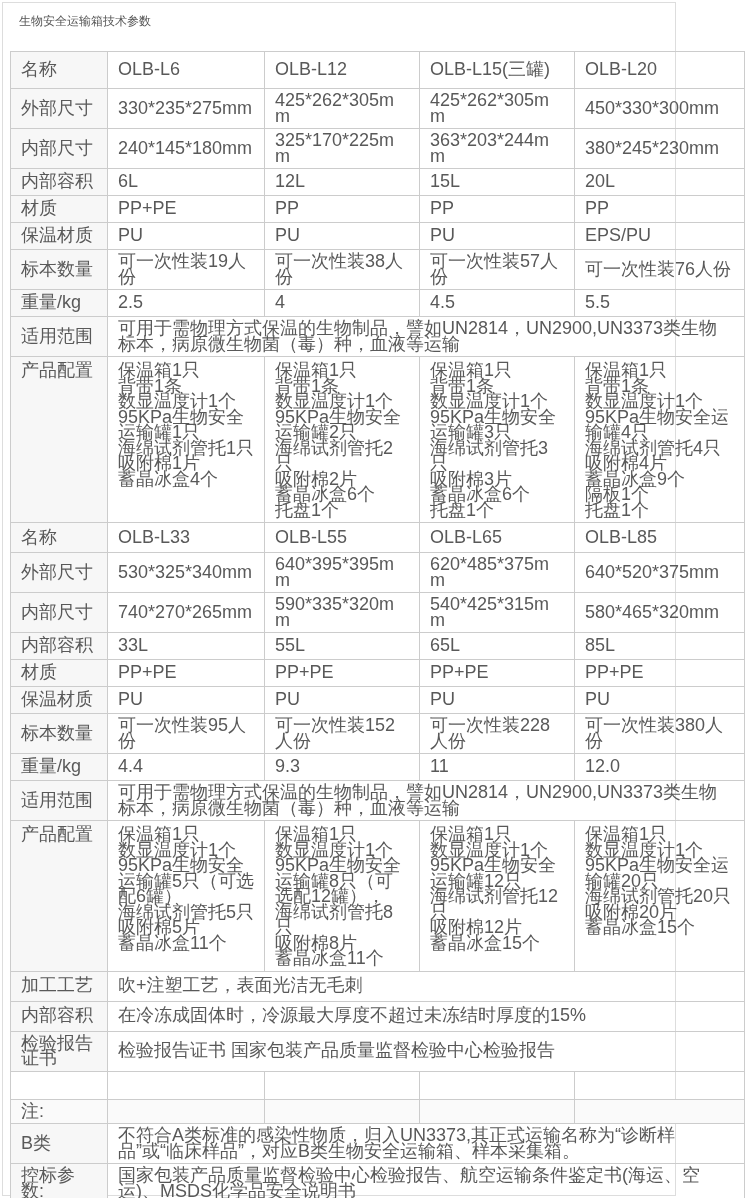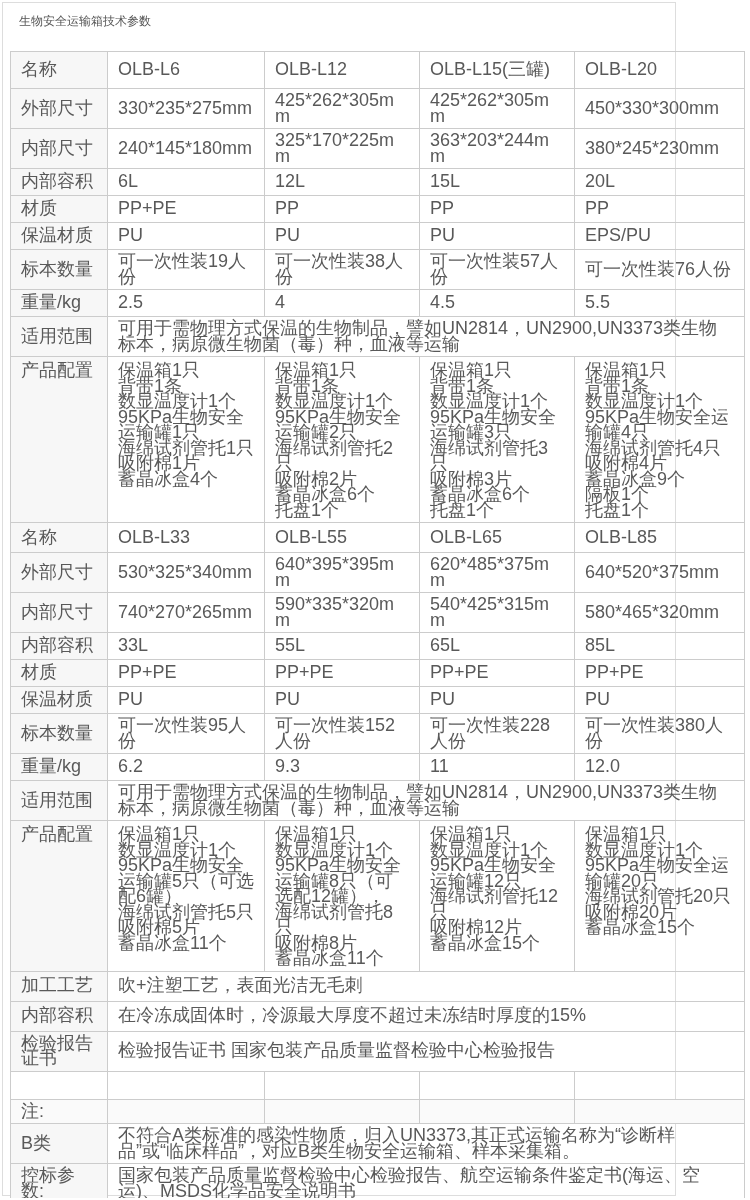--- a/index.html
+++ b/index.html
@@ -197,21 +197,21 @@
     </tr>
     <tr class="r">
       <td class="lbl">标本数量</td>
       <td>可一次性装95人份</td>
       <td>可一次性装152人份</td>
       <td>可一次性装228人份</td>
       <td>可一次性装380人份</td>
     </tr>
     <tr class="r">
       <td class="lbl">重量/kg</td>
-      <td>6.2</td>
+      <td>4.4</td>
       <td>9.3</td>
       <td>11</td>
       <td>12.0</td>
     </tr>
     <tr class="r-scope">
       <td class="lbl">适用范围</td>
       <td colspan="4">可用于需物理方式保温的生物制品，譬如UN2814，UN2900,UN3373类生物标本，病原微生物菌（毒）种，血液等运输</td>
     </tr>
     <tr class="r-cfg r-cfg2">
       <td class="lbl" style="vertical-align:top">产品配置</td>

